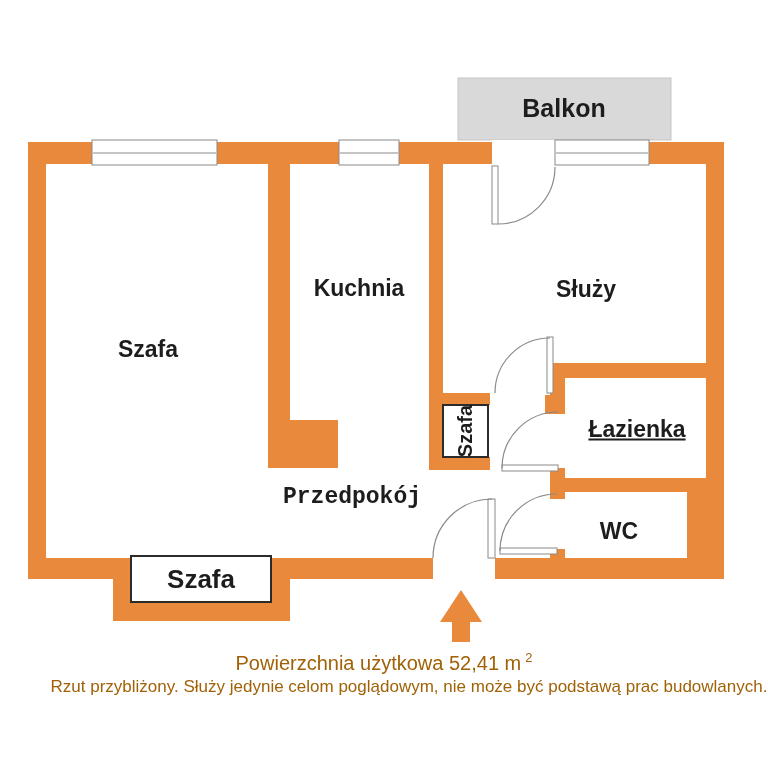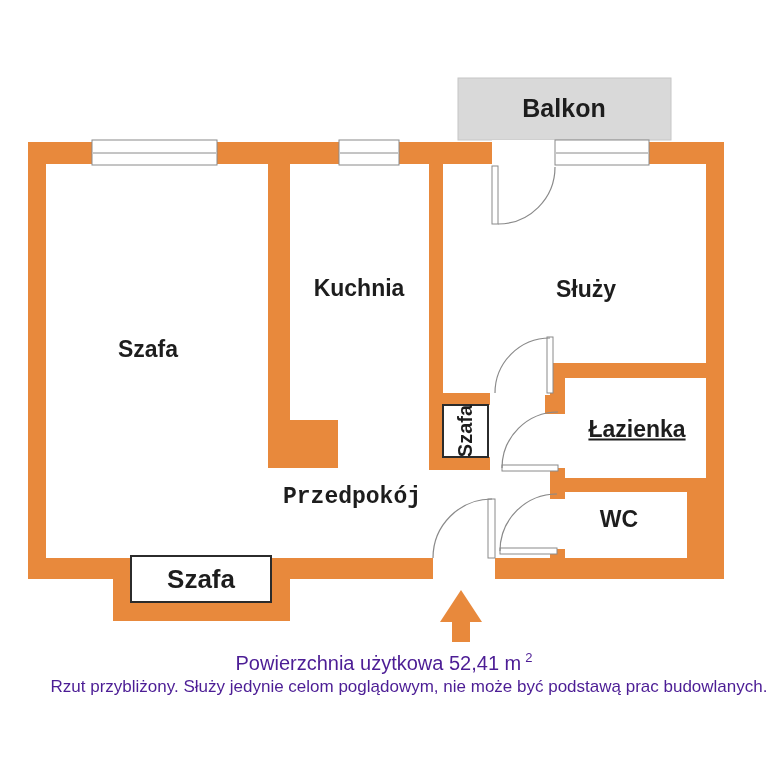--- a/index.html
+++ b/index.html
@@ -43,21 +43,21 @@
   .lbl.closet-small {
     font-size: 20px;
     transform: translate(-50%, -50%) rotate(-90deg);
   }
 
   .footer-line {
     position: absolute;
     left: 0;
     width: 768px;
     text-align: center;
-    color: #4c1d95;
+    color: #a16207;
     font-weight: normal;
   }
   #area-line { top: 650px; font-size: 20px; }
   #area-line sup {
     font-size: 13px;
     vertical-align: super;
     margin-left: 4px;
   }
   #disclaimer-line { top: 677px; font-size: 17px; margin-left: 25px; }
 </style>
@@ -116,21 +116,21 @@
 
     <path class="wall" d="M461,590 L482,622 L470,622 L470,642 L452,642 L452,622 L440,622 Z"></path>
   </svg>
 
   <div class="lbl balkon" style="left:564px; top:108px;">Balkon</div>
   <div class="lbl room" style="left:148px; top:349px;">Szafa</div>
   <div class="lbl room" style="left:359px; top:288px;">Kuchnia</div>
   <div class="lbl room" style="left:586px; top:289px;">Służy</div>
   <div class="lbl room" style="left:352px; top:497px;font-family:Liberation Mono, monospace;">Przedpokój</div>
   <div class="lbl room" style="left:637px; top:429px;text-decoration:underline;">Łazienka</div>
-  <div class="lbl room" style="left:619px; top:519px;">WC</div>
+  <div class="lbl room" style="left:619px; top:531px;">WC</div>
   <div class="lbl closet-big" style="left:201px; top:579px;">Szafa</div>
   <div class="lbl closet-small" style="left:465px; top:431px;">Szafa</div>
 
   <div class="footer-line" id="area-line">
     <span>Powierzchnia użytkowa 52,41 m</span><sup>2</sup>
   </div>
   <div class="footer-line" id="disclaimer-line">Rzut przybliżony. Służy jedynie celom poglądowym, nie może być podstawą prac budowlanych.</div>
 </div>
 
 </body></html>

